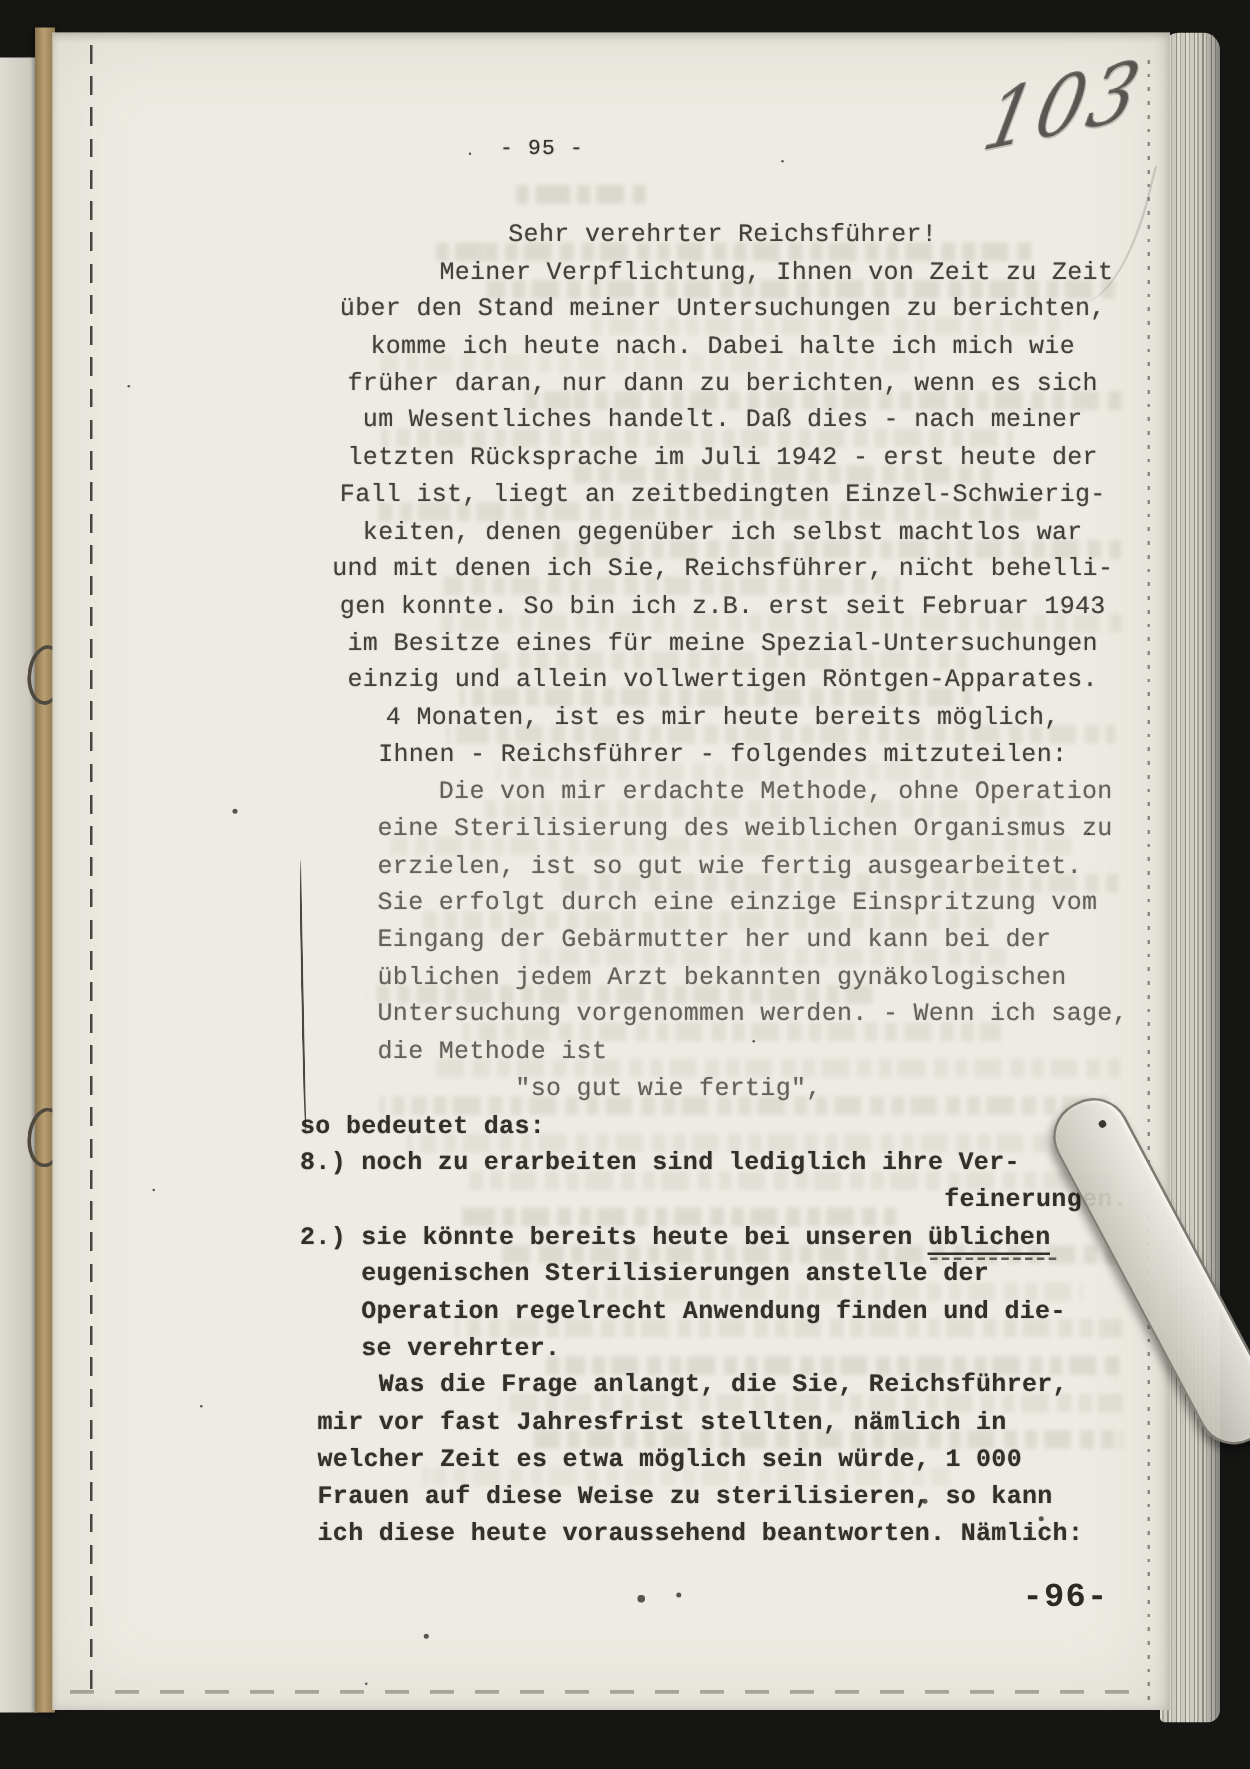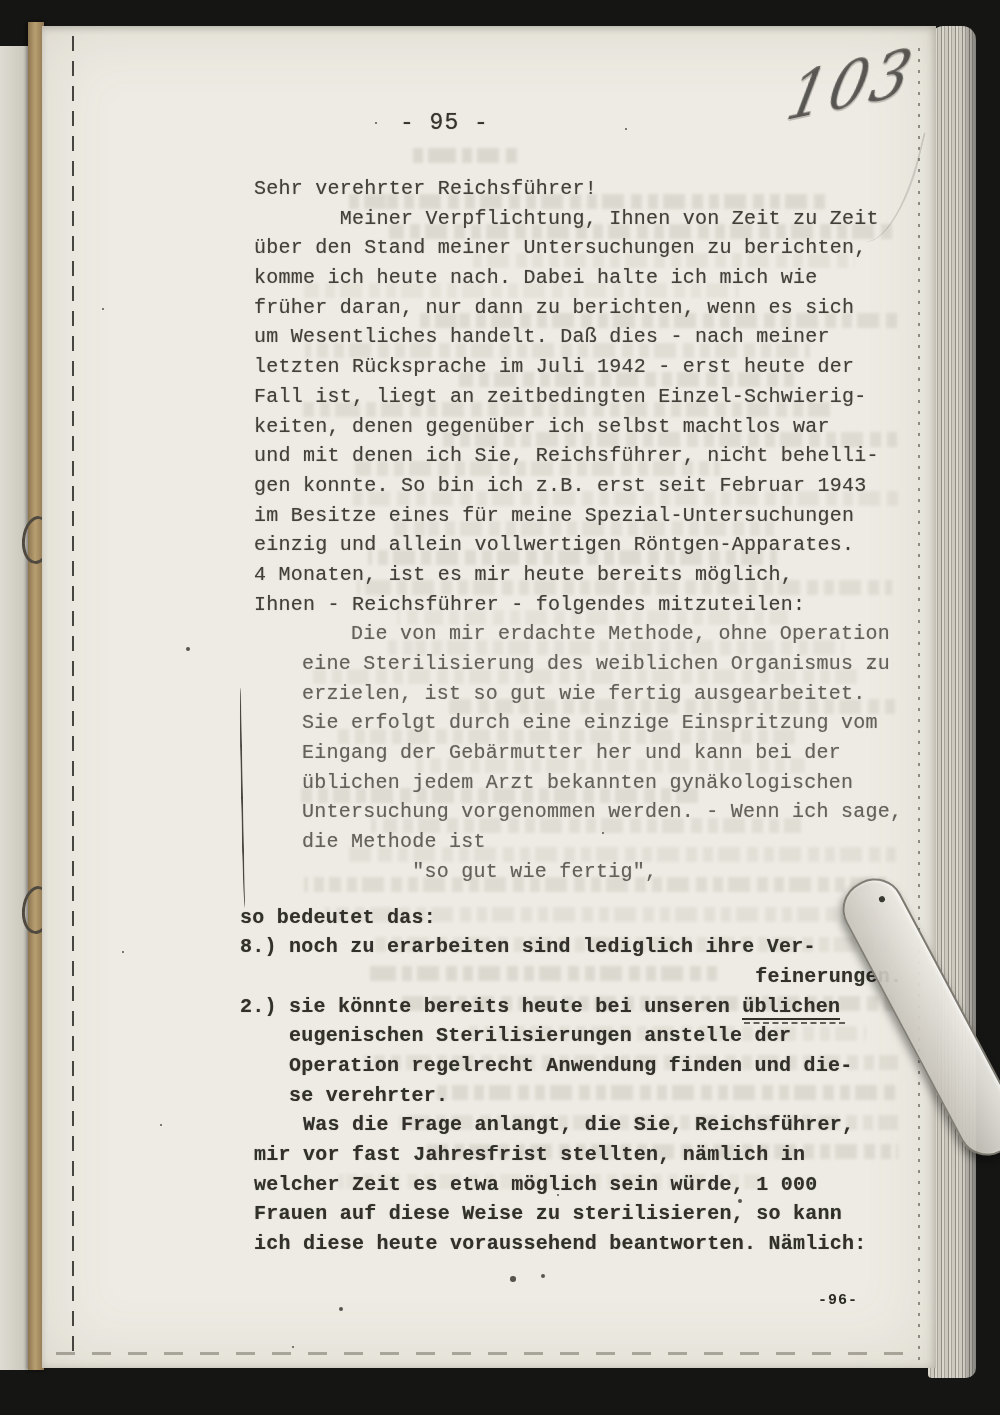--- a/index.html
+++ b/index.html
@@ -60,45 +60,45 @@
     transform:rotate(-12deg) skewX(-24deg);
     text-shadow:1px 1px 0 rgba(50,47,45,.25); filter:blur(.3px);
   }
   .pencil-tail{
     position:absolute; left:828px; top:100px; width:40px; height:120px;
     border-right:2px solid rgba(80,75,68,.2); border-radius:0 0 80% 0;
     transform:rotate(14deg);
   }
   .page-number{
     position:absolute; left:358px; top:84px;
-    font-size:23px; color:var(--ink,#35322c); letter-spacing:1px;
+    font-size:17px; color:var(--ink,#35322c); letter-spacing:1px;
     text-shadow:0 0 1px rgba(53,50,44,.6);
   }
   .typed-body{
     position:absolute; left:212px; top:148px;
     font-size:20px; line-height:29.7px; letter-spacing:.25px;
     color:var(--ink,#35322c); text-shadow:0 0 1px rgba(53,50,44,.5);
   }
   .tl{display:block; white-space:pre; height:29.7px;}
-  .ta{opacity:.92;}
+  .ta{opacity:.92;text-align:center;}
   .tb{opacity:.74; filter:blur(.3px);margin-left:48px;}
   .tc{opacity:.97; font-weight:bold; color:#2c2a25;}
   .u{position:relative; border-bottom:2px solid currentColor;}
   .u::after{
     content:""; position:absolute; left:2px; right:-5px; bottom:-6px;
     border-bottom:2px dashed currentColor; opacity:.75;
   }
   .margin-line{
     position:absolute; left:199px; top:662px; width:3px; height:220px;
     border-left:2px solid rgba(32,30,26,.8); border-radius:40%;
     transform:rotate(-1.1deg);
   }
   .footer-num{
-    position:absolute; left:776px; top:1266px;
-    font-size:15px; font-weight:bold; color:#2c2a25; letter-spacing:1px;
+    position:absolute; left:776px; top:1238px;
+    font-size:27px; font-weight:bold; color:#2c2a25; letter-spacing:1px;
   }
   .dirt-line{
     position:absolute; left:14px; top:1326px; width:860px; height:3px;
     background:repeating-linear-gradient(90deg, rgba(92,86,74,.45) 0 19px, transparent 19px 36px);
     filter:blur(.6px);
   }
   .specks{
     position:absolute; left:0; top:0; width:2px; height:2px; border-radius:50%;
     color:rgba(36,33,28,.75); background:transparent;
     box-shadow:145px 622px 0 1px, 298px 1282px 0 1px, 515px 1168px 0, 697px 1174px 0 1px,
@@ -190,21 +190,21 @@
         <div class="tl ta">Ihnen - Reichsführer - folgendes mitzuteilen:</div>
         <div class="tl tb">    Die von mir erdachte Methode, ohne Operation</div>
         <div class="tl tb">eine Sterilisierung des weiblichen Organismus zu</div>
         <div class="tl tb">erzielen, ist so gut wie fertig ausgearbeitet.</div>
         <div class="tl tb">Sie erfolgt durch eine einzige Einspritzung vom</div>
         <div class="tl tb">Eingang der Gebärmutter her und kann bei der</div>
         <div class="tl tb">üblichen jedem Arzt bekannten gynäkologischen</div>
         <div class="tl tb">Untersuchung vorgenommen werden. - Wenn ich sage,</div>
         <div class="tl tb">die Methode ist</div>
         <div class="tl tb">         "so gut wie fertig",</div>
-        <div class="tl tc" style="margin-left: -14px; margin-top: 16px;">so bedeutet das:</div>
+        <div class="tl tc" style="margin-left: -14px;">so bedeutet das:</div>
         <div class="tl tc" style="margin-left: -14px;">8.) noch zu erarbeiten sind lediglich ihre Ver-</div>
         <div class="tl tc" style="margin-left: -14px; text-align: right;">    feinerungen.</div>
         <div class="tl tc" style="margin-left: -14px;">2.) sie könnte bereits heute bei unseren <span class="u">üblichen</span></div>
         <div class="tl tc" style="margin-left: -14px;">    eugenischen Sterilisierungen anstelle der</div>
         <div class="tl tc" style="margin-left: -14px;">    Operation regelrecht Anwendung finden und die-</div>
         <div class="tl tc" style="margin-left: -14px;">    se verehrter.</div>
         <div class="tl tc">    Was die Frage anlangt, die Sie, Reichsführer,</div>
         <div class="tl tc">mir vor fast Jahresfrist stellten, nämlich in</div>
         <div class="tl tc">welcher Zeit es etwa möglich sein würde, 1 000</div>
         <div class="tl tc">Frauen auf diese Weise zu sterilisieren, so kann</div>

